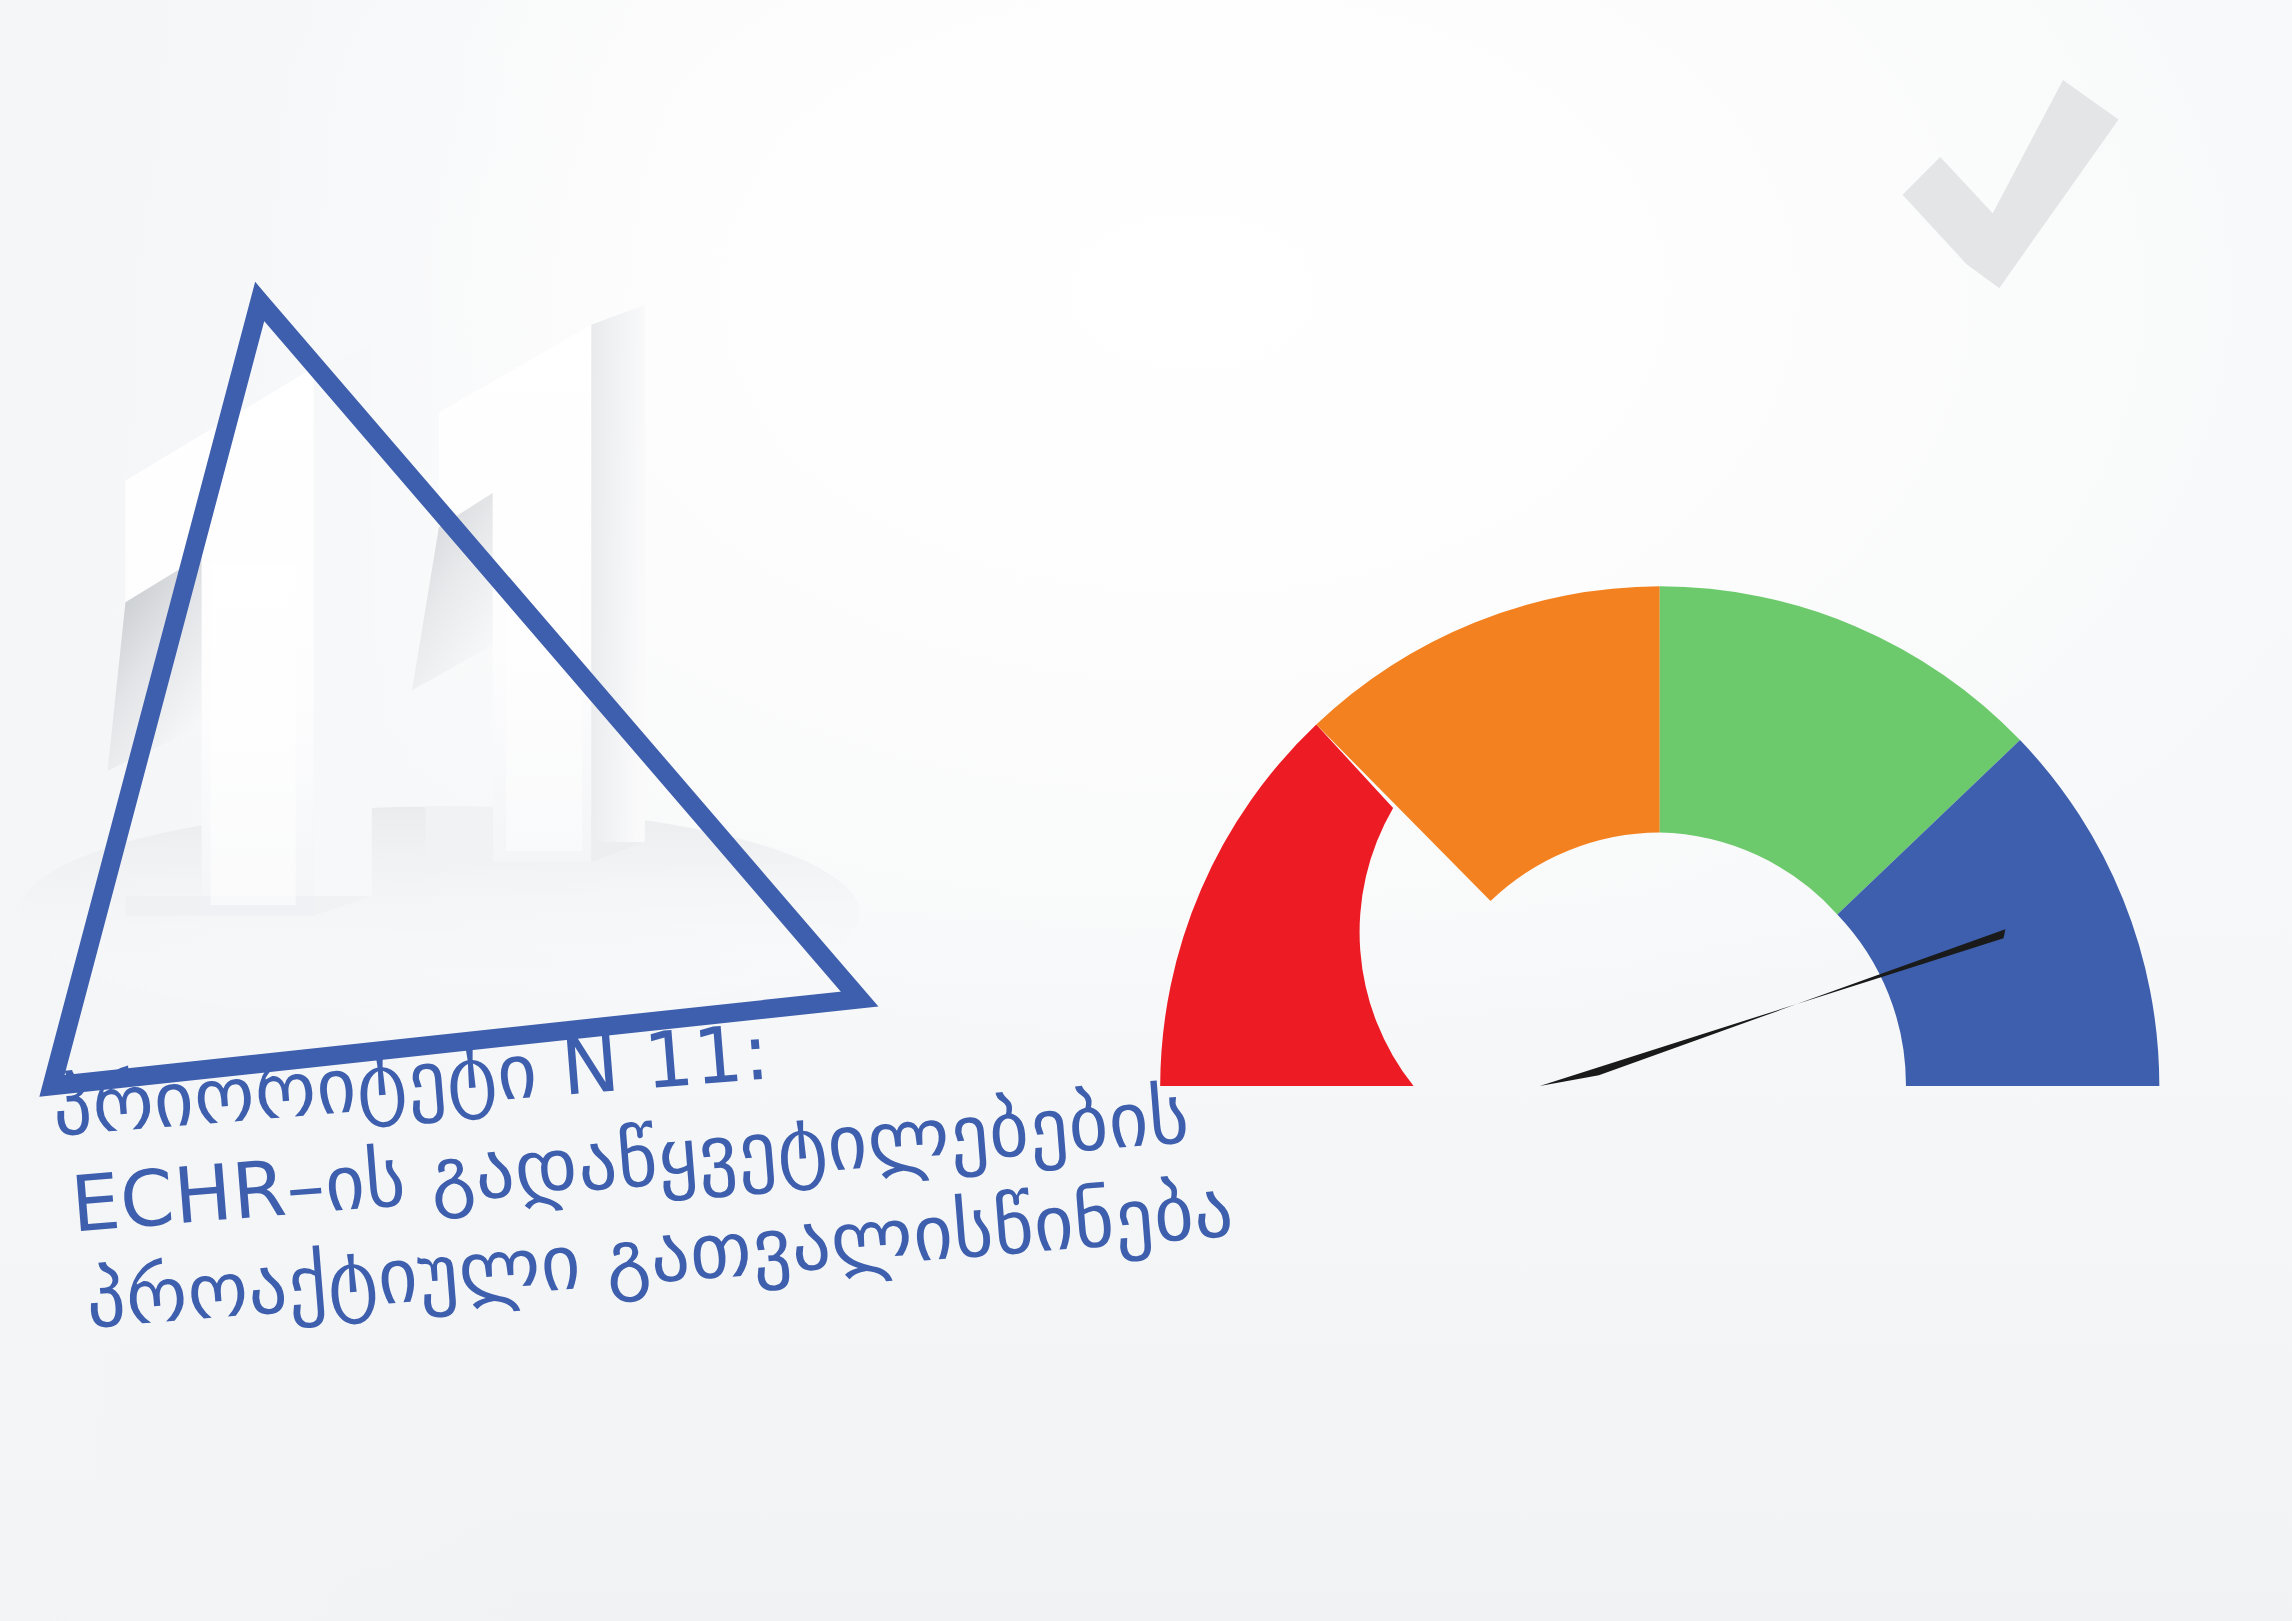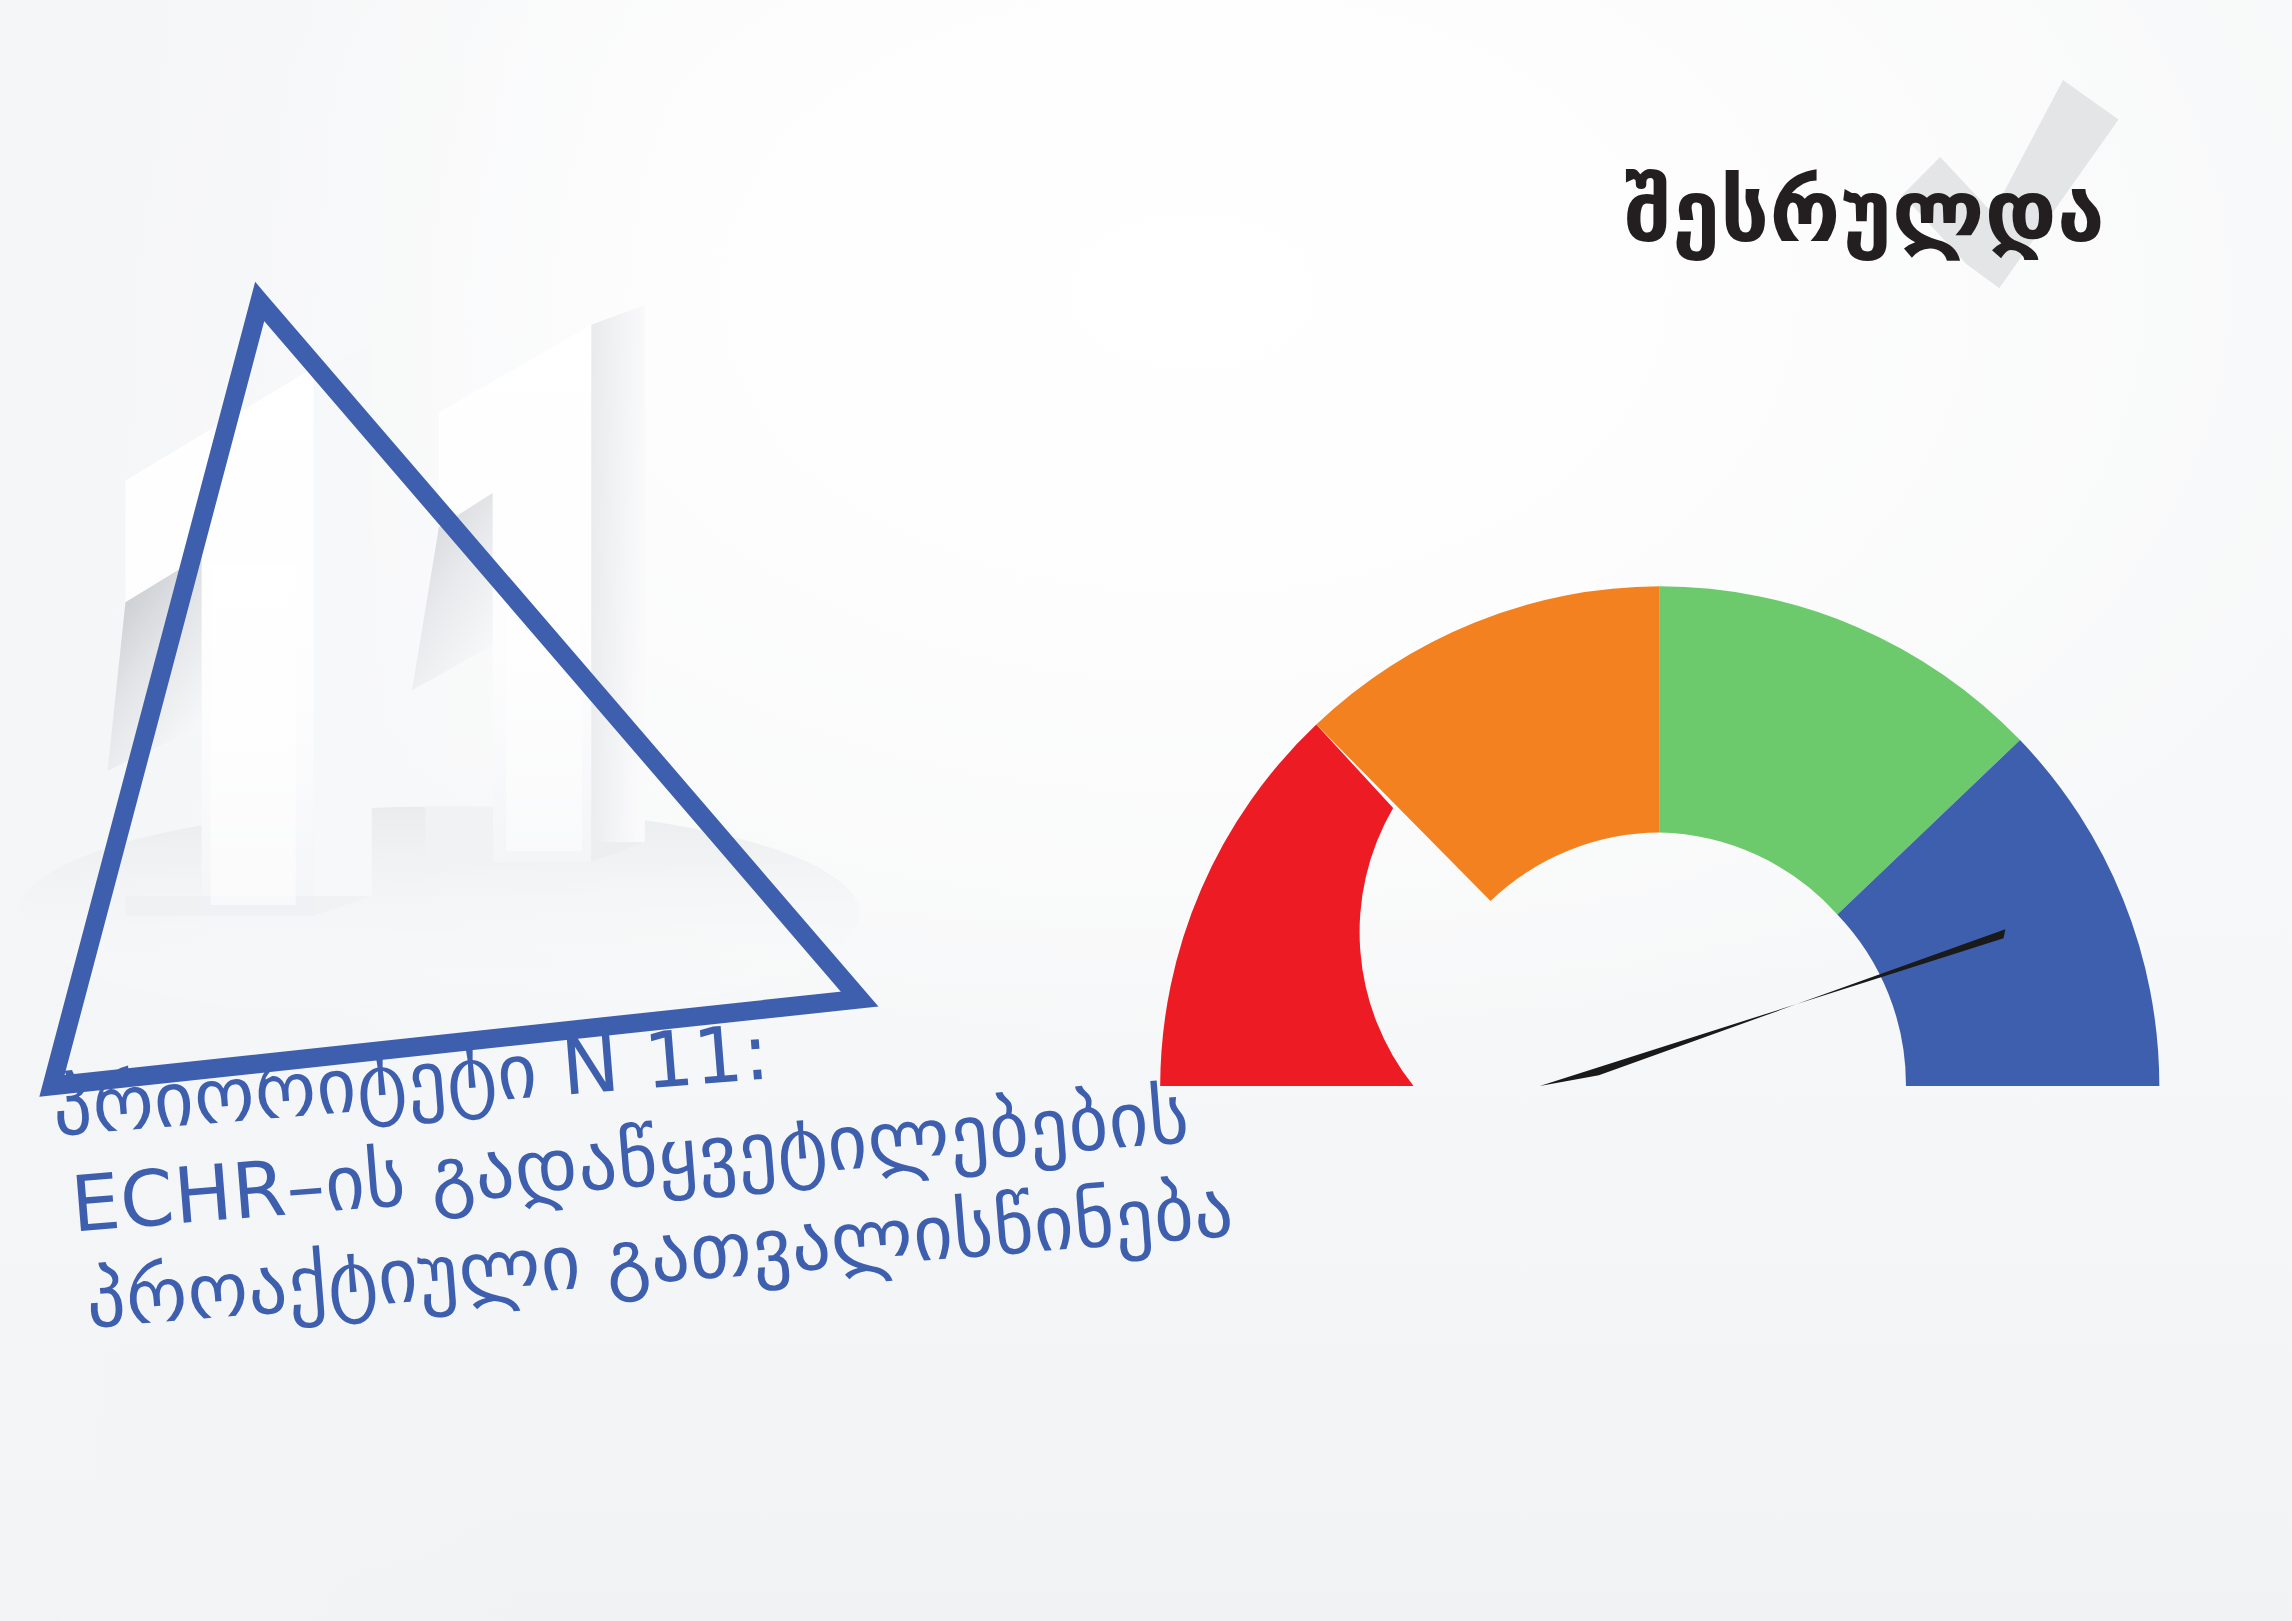--- a/index.html
+++ b/index.html
@@ -119,21 +119,20 @@
 
   <svg class="triangle-svg" viewBox="0 0 1100 1000" xmlns="http://www.w3.org/2000/svg">
     <polygon points="290,36 960,815 58,912" fill="none" stroke="#3e5fad" stroke-width="21" stroke-linejoin="miter"></polygon>
   </svg>
 
   <div class="status-wrap">
     <svg class="check-mark" viewBox="0 0 260 280" xmlns="http://www.w3.org/2000/svg">
       <polygon points="183,0 245,44 112,232 75,205" fill="#e3e5e7"></polygon>
       <polygon points="112,232 75,205 4,128 46,86 130,176" fill="#e3e5e7"></polygon>
     </svg>
-    <div class="status-text">შესრულდა</div>
   </div>
 
   <div class="gauge-wrap">
     <svg class="gauge-svg" viewBox="0 0 1220 640" xmlns="http://www.w3.org/2000/svg">
 
       <path d="M 40,593 A 558,558 0 0 1 214.4,189.4 L 300.2,282.6 A 275,275 0 0 0 323,593 Z" fill="#ed1c24"></path>
 
       <path d="M 214.4,189.4 A 558,558 0 0 1 598,35 L 598,310 A 275,275 0 0 0 409,386.4 Z" fill="#f48120"></path>
 
       <path d="M 598,35 A 558,558 0 0 1 1000.4,206.7 L 796.3,401.4 A 275,275 0 0 0 598,310 Z" fill="#6cca6c"></path>

